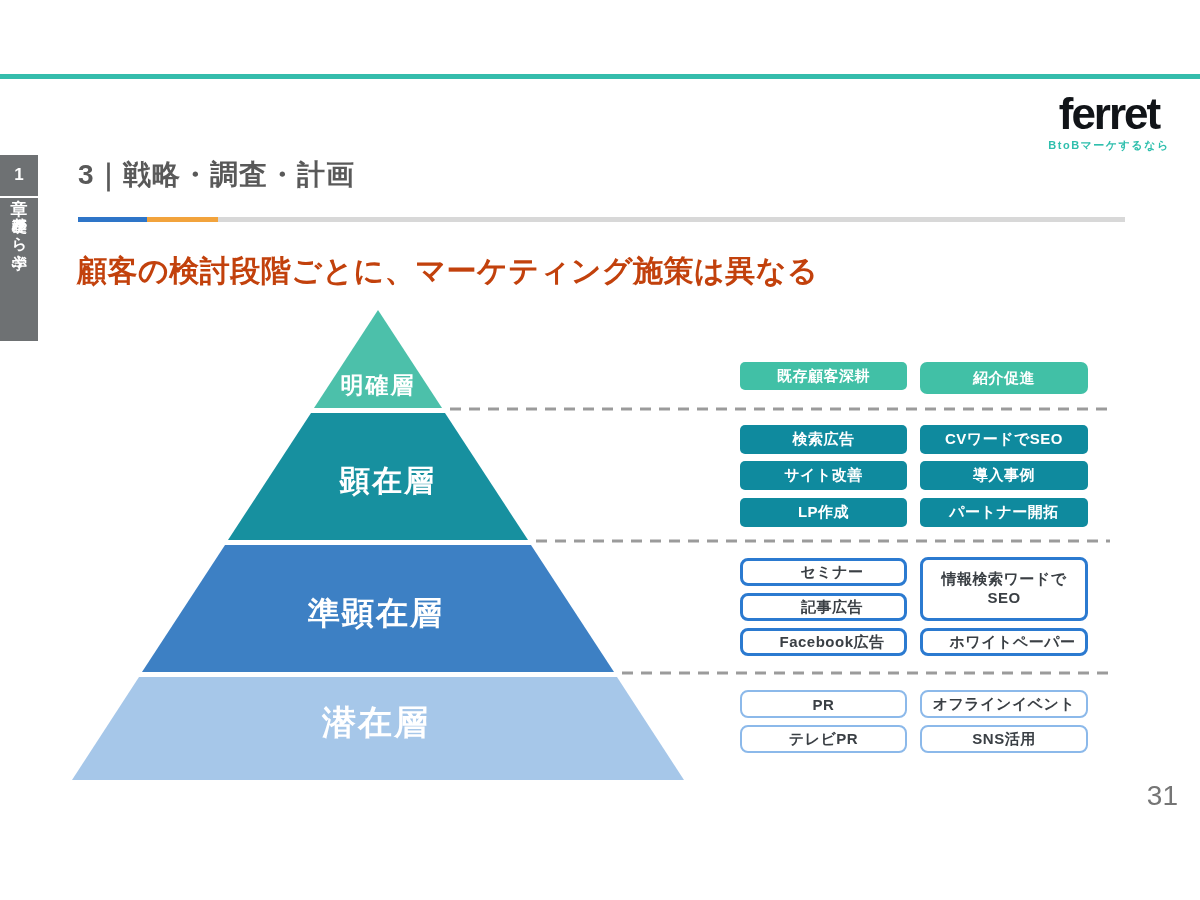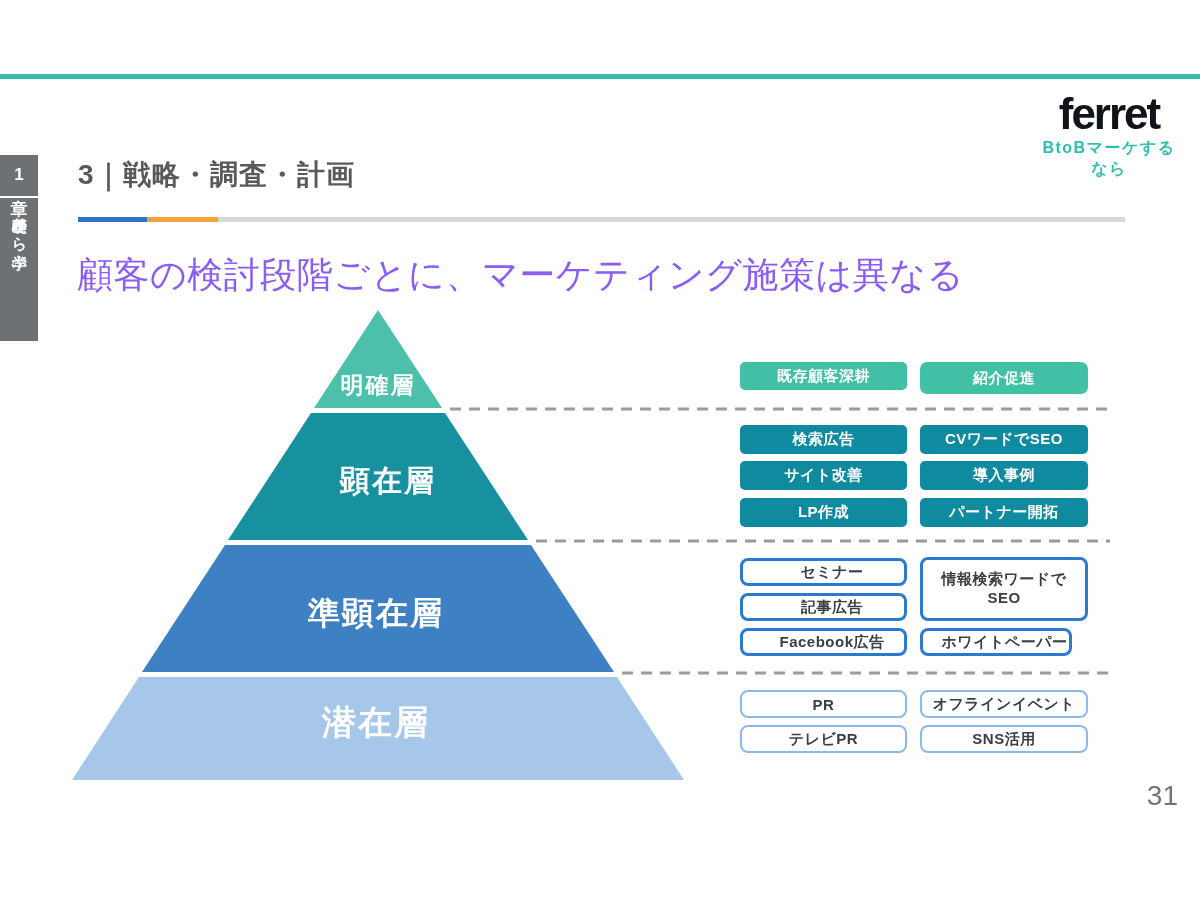--- a/index.html
+++ b/index.html
@@ -4,41 +4,41 @@
 <style>
   html,body{margin:0;padding:0;background:#ffffff;}
   body{font-family:"Liberation Sans","DejaVu Sans",sans-serif;}
   .slide{position:relative;width:1200px;height:900px;background:#ffffff;overflow:hidden;}
 
   .top-bar{position:absolute;left:0;top:74px;width:1200px;height:5px;background:#35BDAC;}
 
   
   .logo{position:absolute;left:1036px;top:92px;width:146px;text-align:center;}
   .logo-word{font-size:44px;font-weight:800;letter-spacing:-2px;color:#111418;line-height:1.0;}
-  .logo-tag{margin-top:2px;font-size:16px;font-weight:700;letter-spacing:1.5px;color:#2FBFAD;}
+  .logo-tag{margin-top:2px;font-size:11px;font-weight:700;letter-spacing:1.5px;color:#2FBFAD;}
 
   
   .chapter-tab{position:absolute;left:0;top:155px;width:38px;height:186px;background:#6E7173;
     display:flex;flex-direction:column;align-items:center;box-sizing:border-box;}
   .chapter-num{writing-mode:vertical-rl;text-orientation:upright;color:#fff;font-weight:700;
     font-size:17px;letter-spacing:2px;padding:10px 0 8px 0;}
   .chapter-div{width:38px;height:0;border-top:2px solid #fff;}
   .chapter-sub{writing-mode:vertical-rl;text-orientation:upright;color:#fff;font-weight:700;
     font-size:15px;letter-spacing:1px;padding-top:8px;}
 
   
   .title{position:absolute;left:78px;top:156px;width:1050px;font-size:28px;font-weight:700;
     color:#595959;letter-spacing:1px;}
   .rule{position:absolute;left:78px;top:217px;width:1047px;height:5px;display:flex;}
   .rule .seg-blue{width:69px;height:5px;background:#2E75C8;}
   .rule .seg-orange{width:71px;height:5px;background:#F2A33C;}
   .rule .seg-gray{flex:1;height:5px;background:#D8D8D8;}
 
-  .headline{position:absolute;left:77px;top:251px;width:1000px;font-size:36px;font-weight:400;
-    color:#8b5cf6;letter-spacing:0.5px;}
+  .headline{position:absolute;left:77px;top:251px;width:1000px;font-size:30px;font-weight:700;
+    color:#c2410c;letter-spacing:0.5px;}
 
   
   .diagram{position:absolute;left:0;top:0;width:1200px;height:900px;}
   .pyr-label{fill:#ffffff;font-weight:700;font-family:"Liberation Sans","DejaVu Sans",sans-serif;
     letter-spacing:2px;}
 
   
   .btn{position:absolute;box-sizing:border-box;display:flex;align-items:center;justify-content:center;
     font-weight:700;font-size:15px;border-radius:5px;text-align:center;letter-spacing:0.5px;}
   .v-teal{background:#41C0A6;color:#ffffff;}
@@ -101,21 +101,21 @@
   <div class="btn v-dteal" style="left:920px;top:425px;width:168px;height:29px;">CVワードでSEO</div>
   <div class="btn v-dteal" style="left:740px;top:461px;width:167px;height:29px;">サイト改善</div>
   <div class="btn v-dteal" style="left:920px;top:461px;width:168px;height:29px;">導入事例</div>
   <div class="btn v-dteal" style="left:740px;top:498px;width:167px;height:29px;">LP作成</div>
   <div class="btn v-dteal" style="left:920px;top:498px;width:168px;height:29px;">パートナー開拓</div>
 
   <div class="btn v-blue" style="left:740px;top:558px;width:167px;height:28px;">セミナー</div>
   <div class="btn v-blue btn-tall" style="left:920px;top:557px;width:168px;height:64px;">情報検索ワードでSEO</div>
   <div class="btn v-blue" style="left:740px;top:593px;width:167px;height:28px;">記事広告</div>
   <div class="btn v-blue" style="left:740px;top:628px;width:167px;height:28px;">Facebook広告</div>
-  <div class="btn v-blue" style="left:920px;top:628px;width:152px;height:28px;">ホワイトペーパー</div>
+  <div class="btn v-blue" style="left:920px;top:628px;width:168px;height:28px;">ホワイトペーパー</div>
 
   <div class="btn v-light" style="left:740px;top:690px;width:167px;height:28px;">PR</div>
   <div class="btn v-light" style="left:920px;top:690px;width:168px;height:28px;">オフラインイベント</div>
   <div class="btn v-light" style="left:740px;top:725px;width:167px;height:28px;">テレビPR</div>
   <div class="btn v-light" style="left:920px;top:725px;width:168px;height:28px;">SNS活用</div>
 
   <div class="page-num">31</div>
 
 </div>
 

